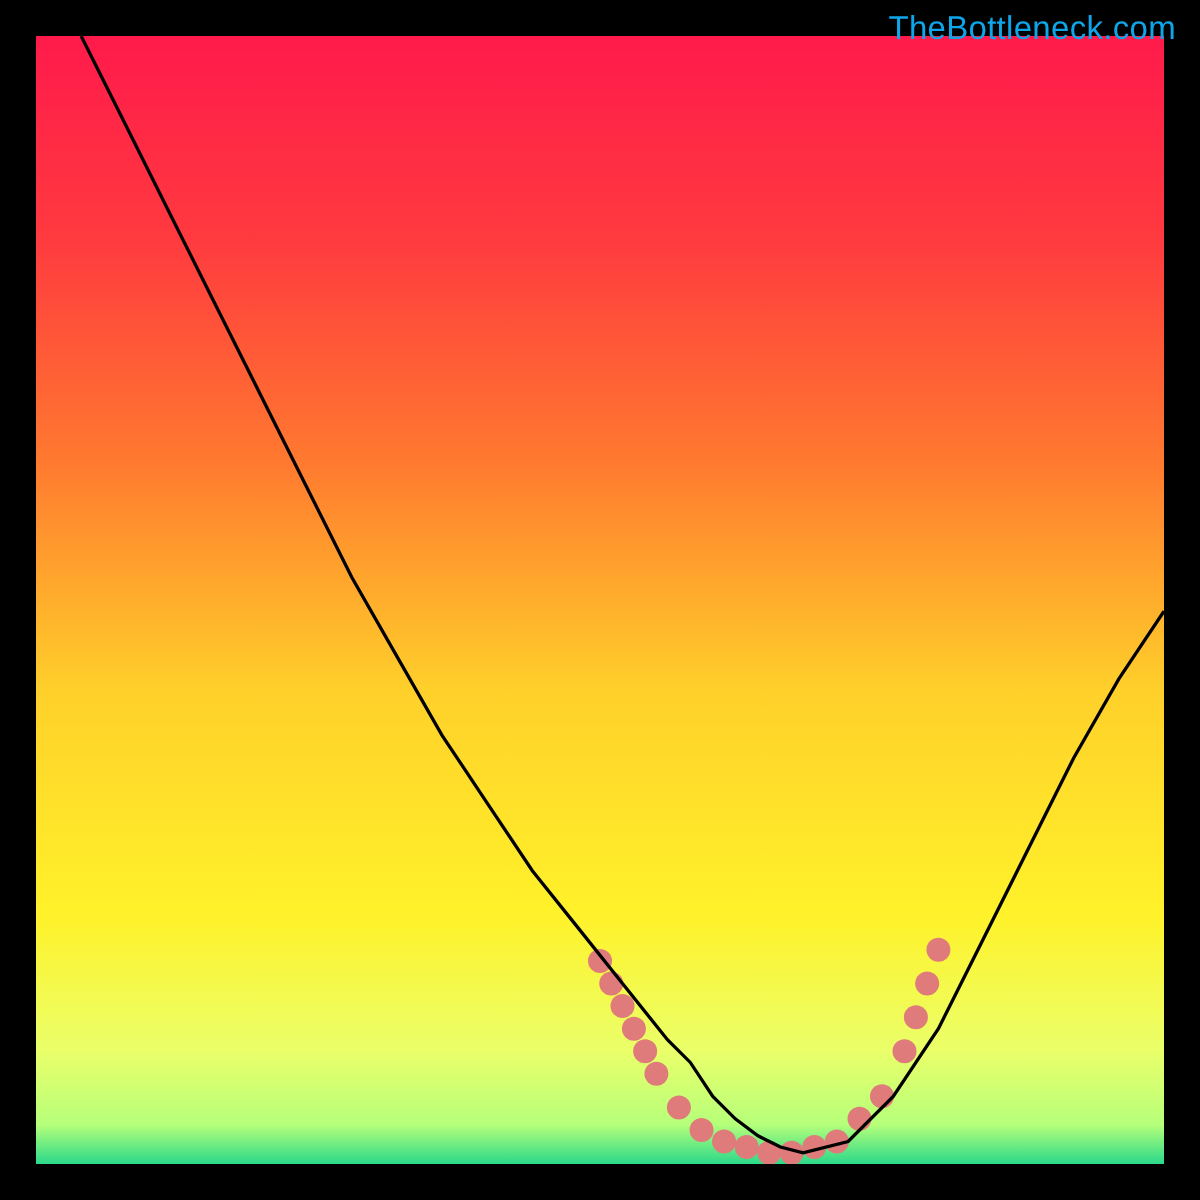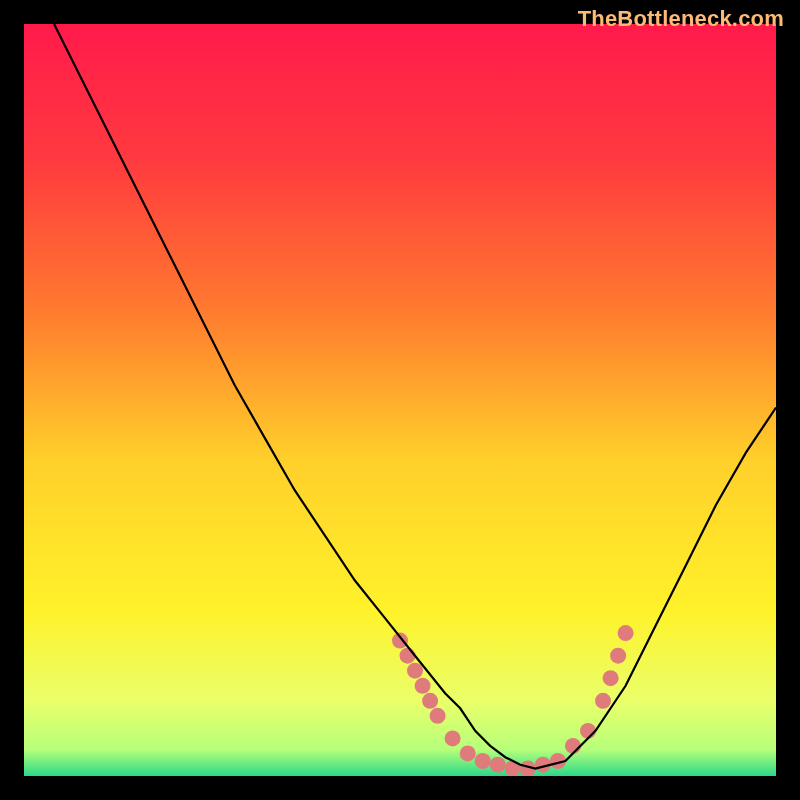--- a/index.html
+++ b/index.html
@@ -16,23 +16,23 @@
     left: 0;
     top: 0;
     width: 800px;
     height: 800px;
     background: #000;
   }
   .watermark {
     position: absolute;
     top: 6px;
     right: 16px;
-    color: #fdba74;
+    color: #0ea5e9;
     font-size: 22px;
-    font-weight: bold;
+    font-weight: normal;
     letter-spacing: 0.2px;
     user-select: none;
   }
   svg {
     display: block;
   }
 </style>
 </head>
 <body>
 

